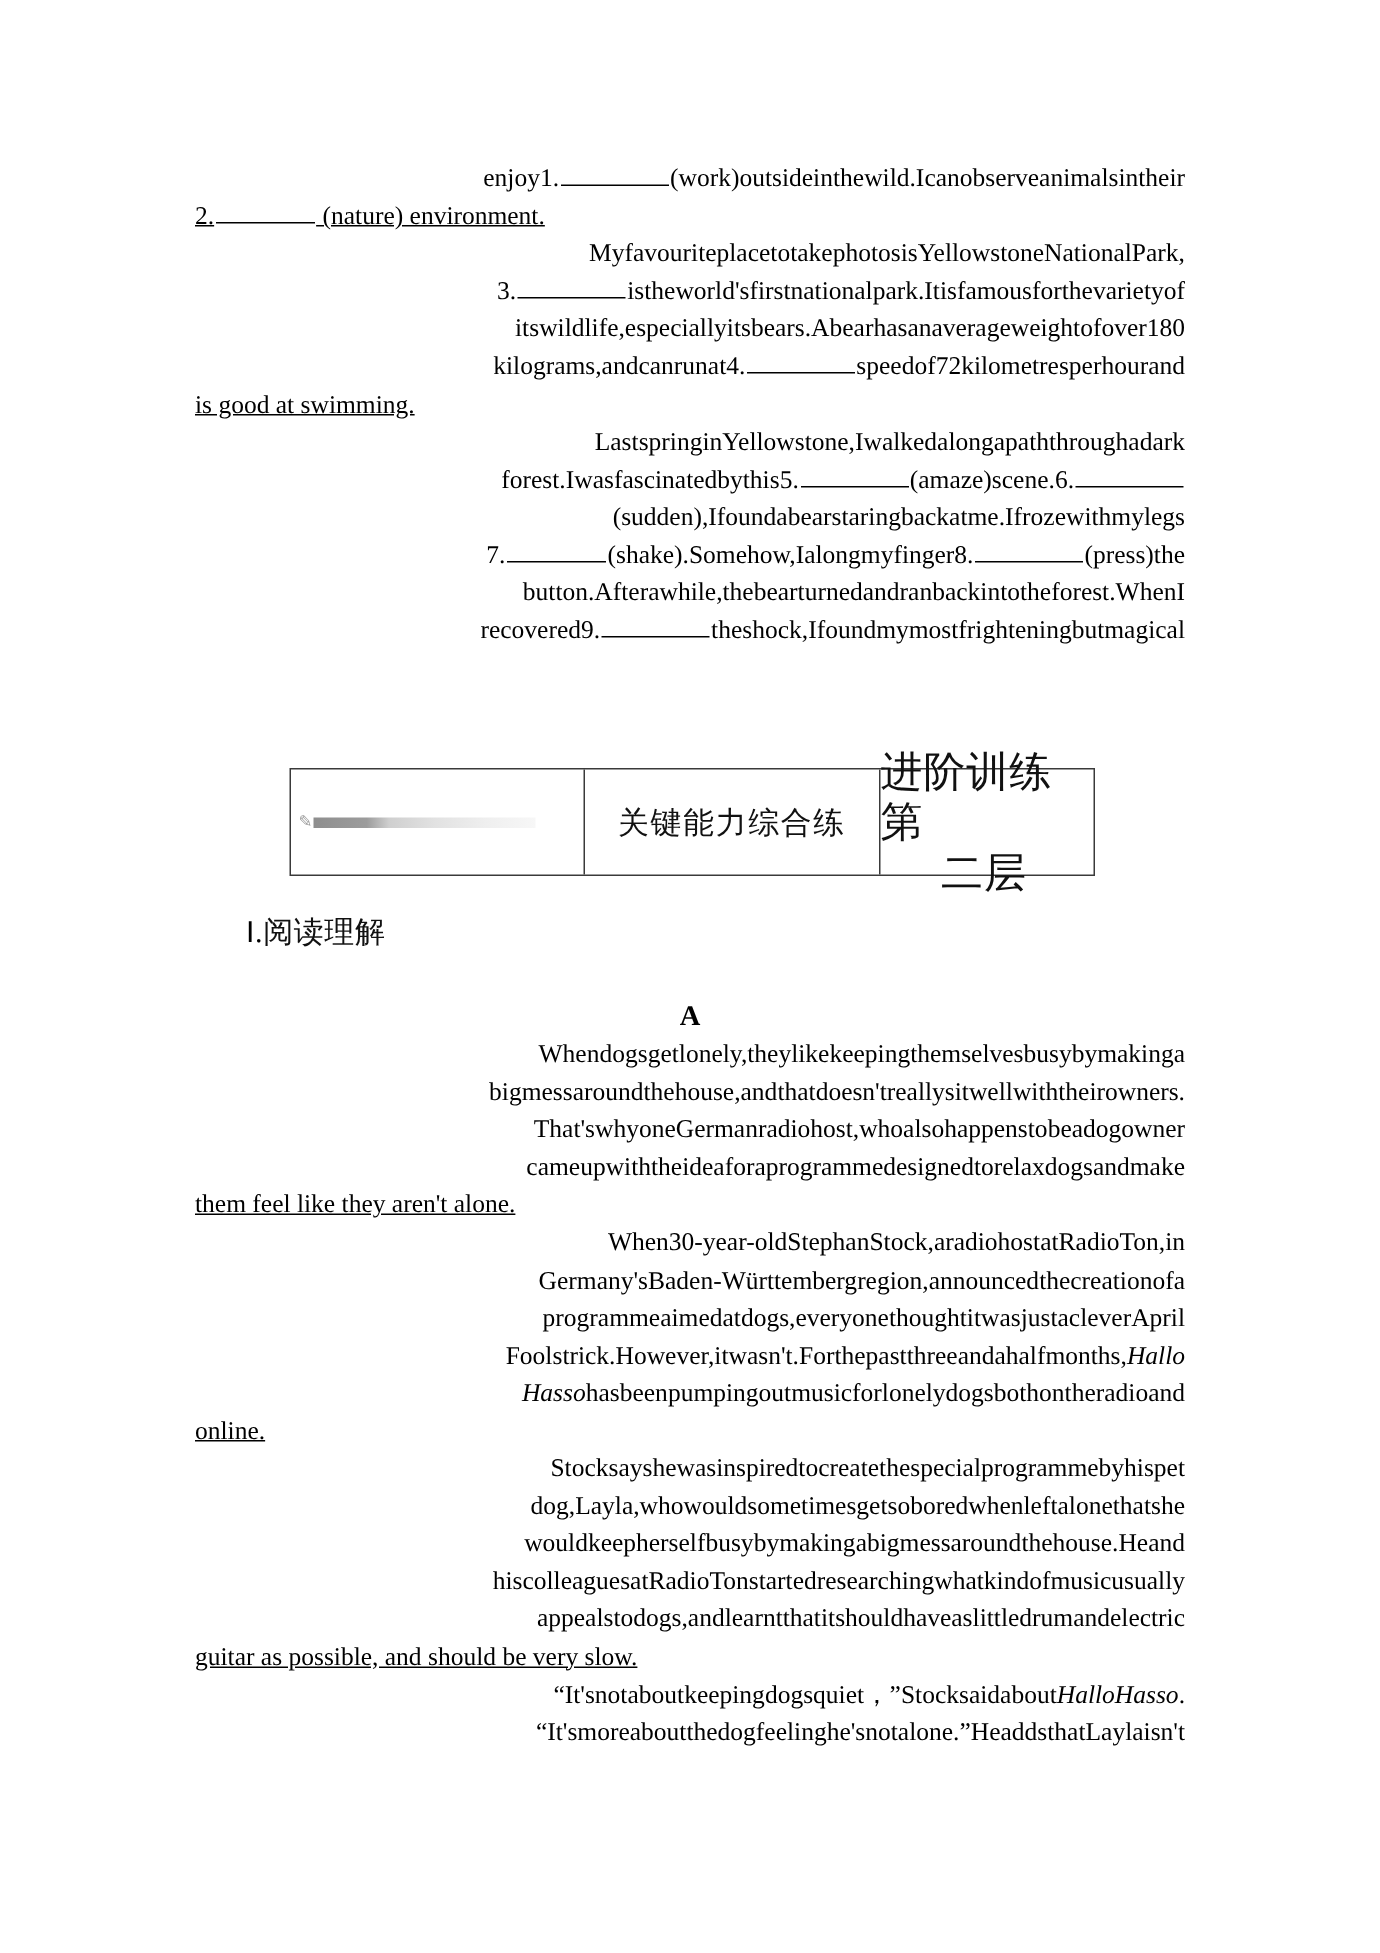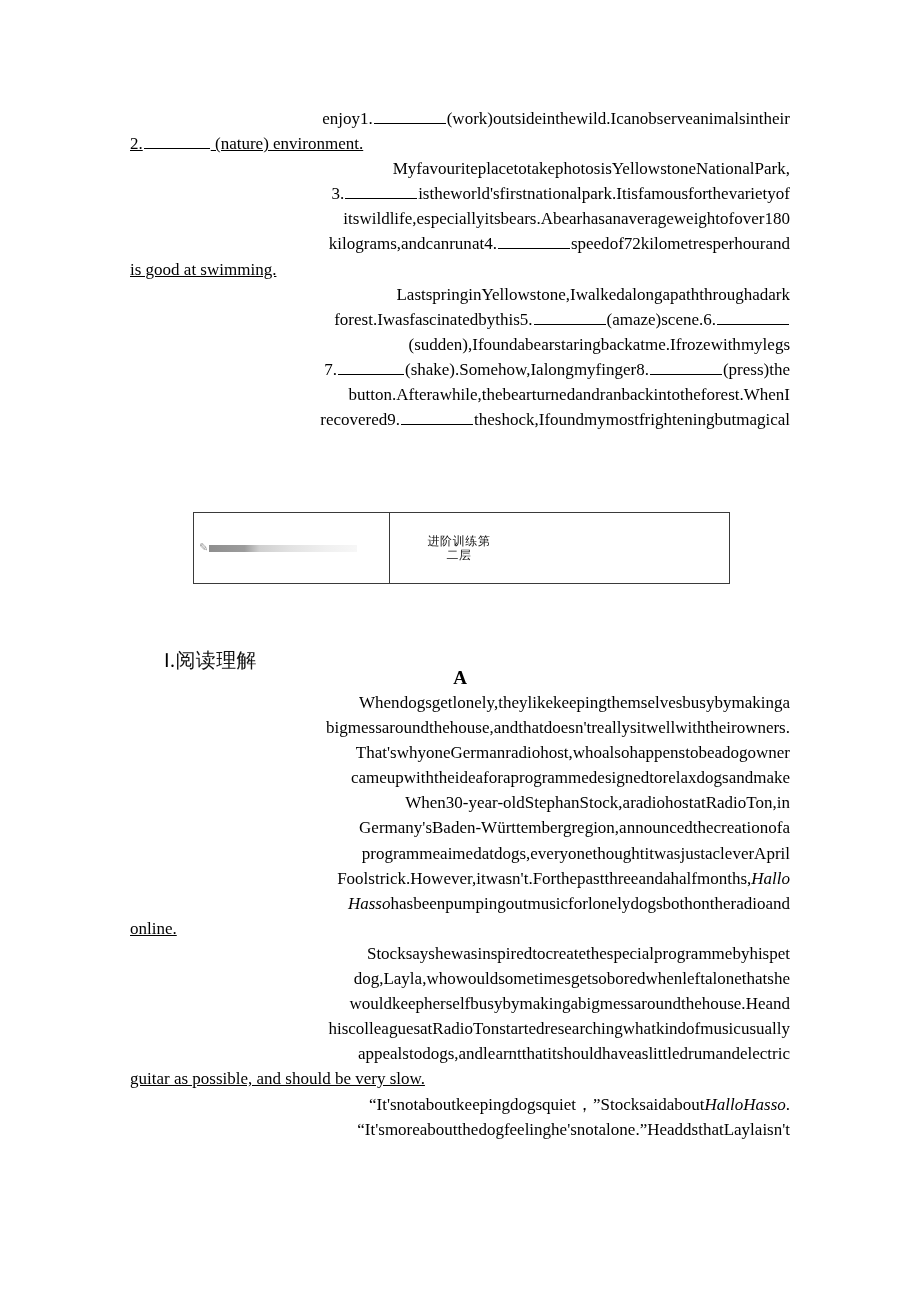--- a/index.html
+++ b/index.html
@@ -85,23 +85,22 @@
   }
   .cn {
     font-family: "DejaVu Sans", "Liberation Sans", sans-serif;
     color: #111;
   }
   #bt-main-label {
     font-size: 20.5px;
     letter-spacing: 1.2px;
   }
   #bt-side-label-l1, #bt-side-label-l2 {
-    font-size: 12px;
+    font-size: 28px;
     letter-spacing: 0.6px;
-    text-align: right;
   }
   .deco-bar {
     position: relative;
     width: 158px;
     height: 9px;
     display: flex;
     align-items: center;
   }
   .deco-bar .deco-glyph {
     position: absolute;
@@ -122,21 +121,21 @@
     width: 148px;
     background: linear-gradient(to right,
         #8e8e8e 0%, #9c9c9c 24%, #cfcfcf 34%,
         #e2e2e2 55%, #efefef 78%, #f7f7f7 100%);
   }
 
   
   #section-heading {
     position: absolute;
     left: 34px;
-    top: 647px;
+    top: 608px;
     font-size: 20px;
     letter-spacing: 0.4px;
   }
   #section-heading .rom {
     font-family: "Liberation Serif", serif;
     font-size: 19px;
   }
 
   
   #passage-label {
@@ -176,38 +175,42 @@
       <div class="jline"><span><span>recovered</span></span><span><span>9.</span><span class="blank b-md"></span></span><span><span>the</span></span><span><span>shock,</span></span><span><span>I</span></span><span><span>found</span></span><span><span>my</span></span><span><span>most</span></span><span><span>frightening</span></span><span><span>but</span></span><span><span>magical</span></span></div>
     </div>
 
   <div id="banner-table">
     <div class="bt-cell" id="bt-cell-deco">
       <div class="deco-bar">
         <span class="deco-glyph">✎</span>
         <span class="deco-grad"></span>
       </div>
     </div>
+    <div class="bt-cell" id="bt-cell-main">
+      <span class="cn" id="bt-main-label">关键能力综合练</span>
+    </div>
     <div class="bt-cell" id="bt-cell-side">
       <span class="cn" id="bt-side-label-l1">进阶训练第</span>
       <span class="cn" id="bt-side-label-l2">二层</span>
     </div>
   </div>
 
   <div id="section-heading">
     <span class="rom">Ⅰ</span><span>.</span><span class="cn">阅读理解</span>
   </div>
 
   <div id="passage-label">A</div>
 
   <div id="passage-body">
       <div>
         <div class="jline"><span style="width: 40px; display: inline-block;"></span><span><span>When</span></span><span><span>dogs</span></span><span><span>get</span></span><span><span>lonely,</span></span><span><span>they</span></span><span><span>like</span></span><span><span>keeping</span></span><span><span>themselves</span></span><span><span>busy</span></span><span><span>by</span></span><span><span>making</span></span><span><span>a</span></span></div>
         <div class="jline"><span><span>big</span></span><span><span>mess</span></span><span><span>around</span></span><span><span>the</span></span><span><span>house,</span></span><span><span>and</span></span><span><span>that</span></span><span><span>doesn't</span></span><span><span>really</span></span><span><span>sit</span></span><span><span>well</span></span><span><span>with</span></span><span><span>their</span></span><span><span>owners.</span></span></div>
         <div class="jline"><span><span>That's</span></span><span><span>why</span></span><span><span>one</span></span><span><span>German</span></span><span><span>radio</span></span><span><span>host,</span></span><span><span>who</span></span><span><span>also</span></span><span><span>happens</span></span><span><span>to</span></span><span><span>be</span></span><span><span>a</span></span><span><span>dog</span></span><span><span>owner</span></span></div>
         <div class="jline"><span><span>came</span></span><span><span>up</span></span><span><span>with</span></span><span><span>the</span></span><span><span>idea</span></span><span><span>for</span></span><span><span>a</span></span><span><span>programme</span></span><span><span>designed</span></span><span><span>to</span></span><span><span>relax</span></span><span><span>dogs</span></span><span><span>and</span></span><span><span>make</span></span></div>
+        <div class="jline noj"><span>them feel like they aren't alone.</span></div>
       </div>
       <div>
         <div class="jline"><span style="width: 40px; display: inline-block;"></span><span><span>When</span></span><span><span>30-year-old</span></span><span><span>Stephan</span></span><span><span>Stock,</span></span><span><span>a</span></span><span><span>radio</span></span><span><span>host</span></span><span><span>at</span></span><span><span>Radio</span></span><span><span>Ton,</span></span><span><span>in</span></span></div>
         <div class="jline"><span><span>Germany's</span></span><span><span>Baden-Württemberg</span></span><span><span>region,</span></span><span><span>announced</span></span><span><span>the</span></span><span><span>creation</span></span><span><span>of</span></span><span><span>a</span></span></div>
         <div class="jline"><span><span>programme</span></span><span><span>aimed</span></span><span><span>at</span></span><span><span>dogs,</span></span><span><span>everyone</span></span><span><span>thought</span></span><span><span>it</span></span><span><span>was</span></span><span><span>just</span></span><span><span>a</span></span><span><span>clever</span></span><span><span>April</span></span></div>
         <div class="jline"><span><span>Fools</span></span><span><span>trick.</span></span><span><span>However,</span></span><span><span>it</span></span><span><span>wasn't.</span></span><span><span>For</span></span><span><span>the</span></span><span><span>past</span></span><span><span>three</span></span><span><span>and</span></span><span><span>a</span></span><span><span>half</span></span><span><span>months,</span></span><span><span class="ital">Hallo</span></span></div>
         <div class="jline"><span><span class="ital">Hasso</span></span><span><span>has</span></span><span><span>been</span></span><span><span>pumping</span></span><span><span>out</span></span><span><span>music</span></span><span><span>for</span></span><span><span>lonely</span></span><span><span>dogs</span></span><span><span>both</span></span><span><span>on</span></span><span><span>the</span></span><span><span>radio</span></span><span><span>and</span></span></div>
         <div class="jline noj"><span>online.</span></div>
       </div>
       <div>

